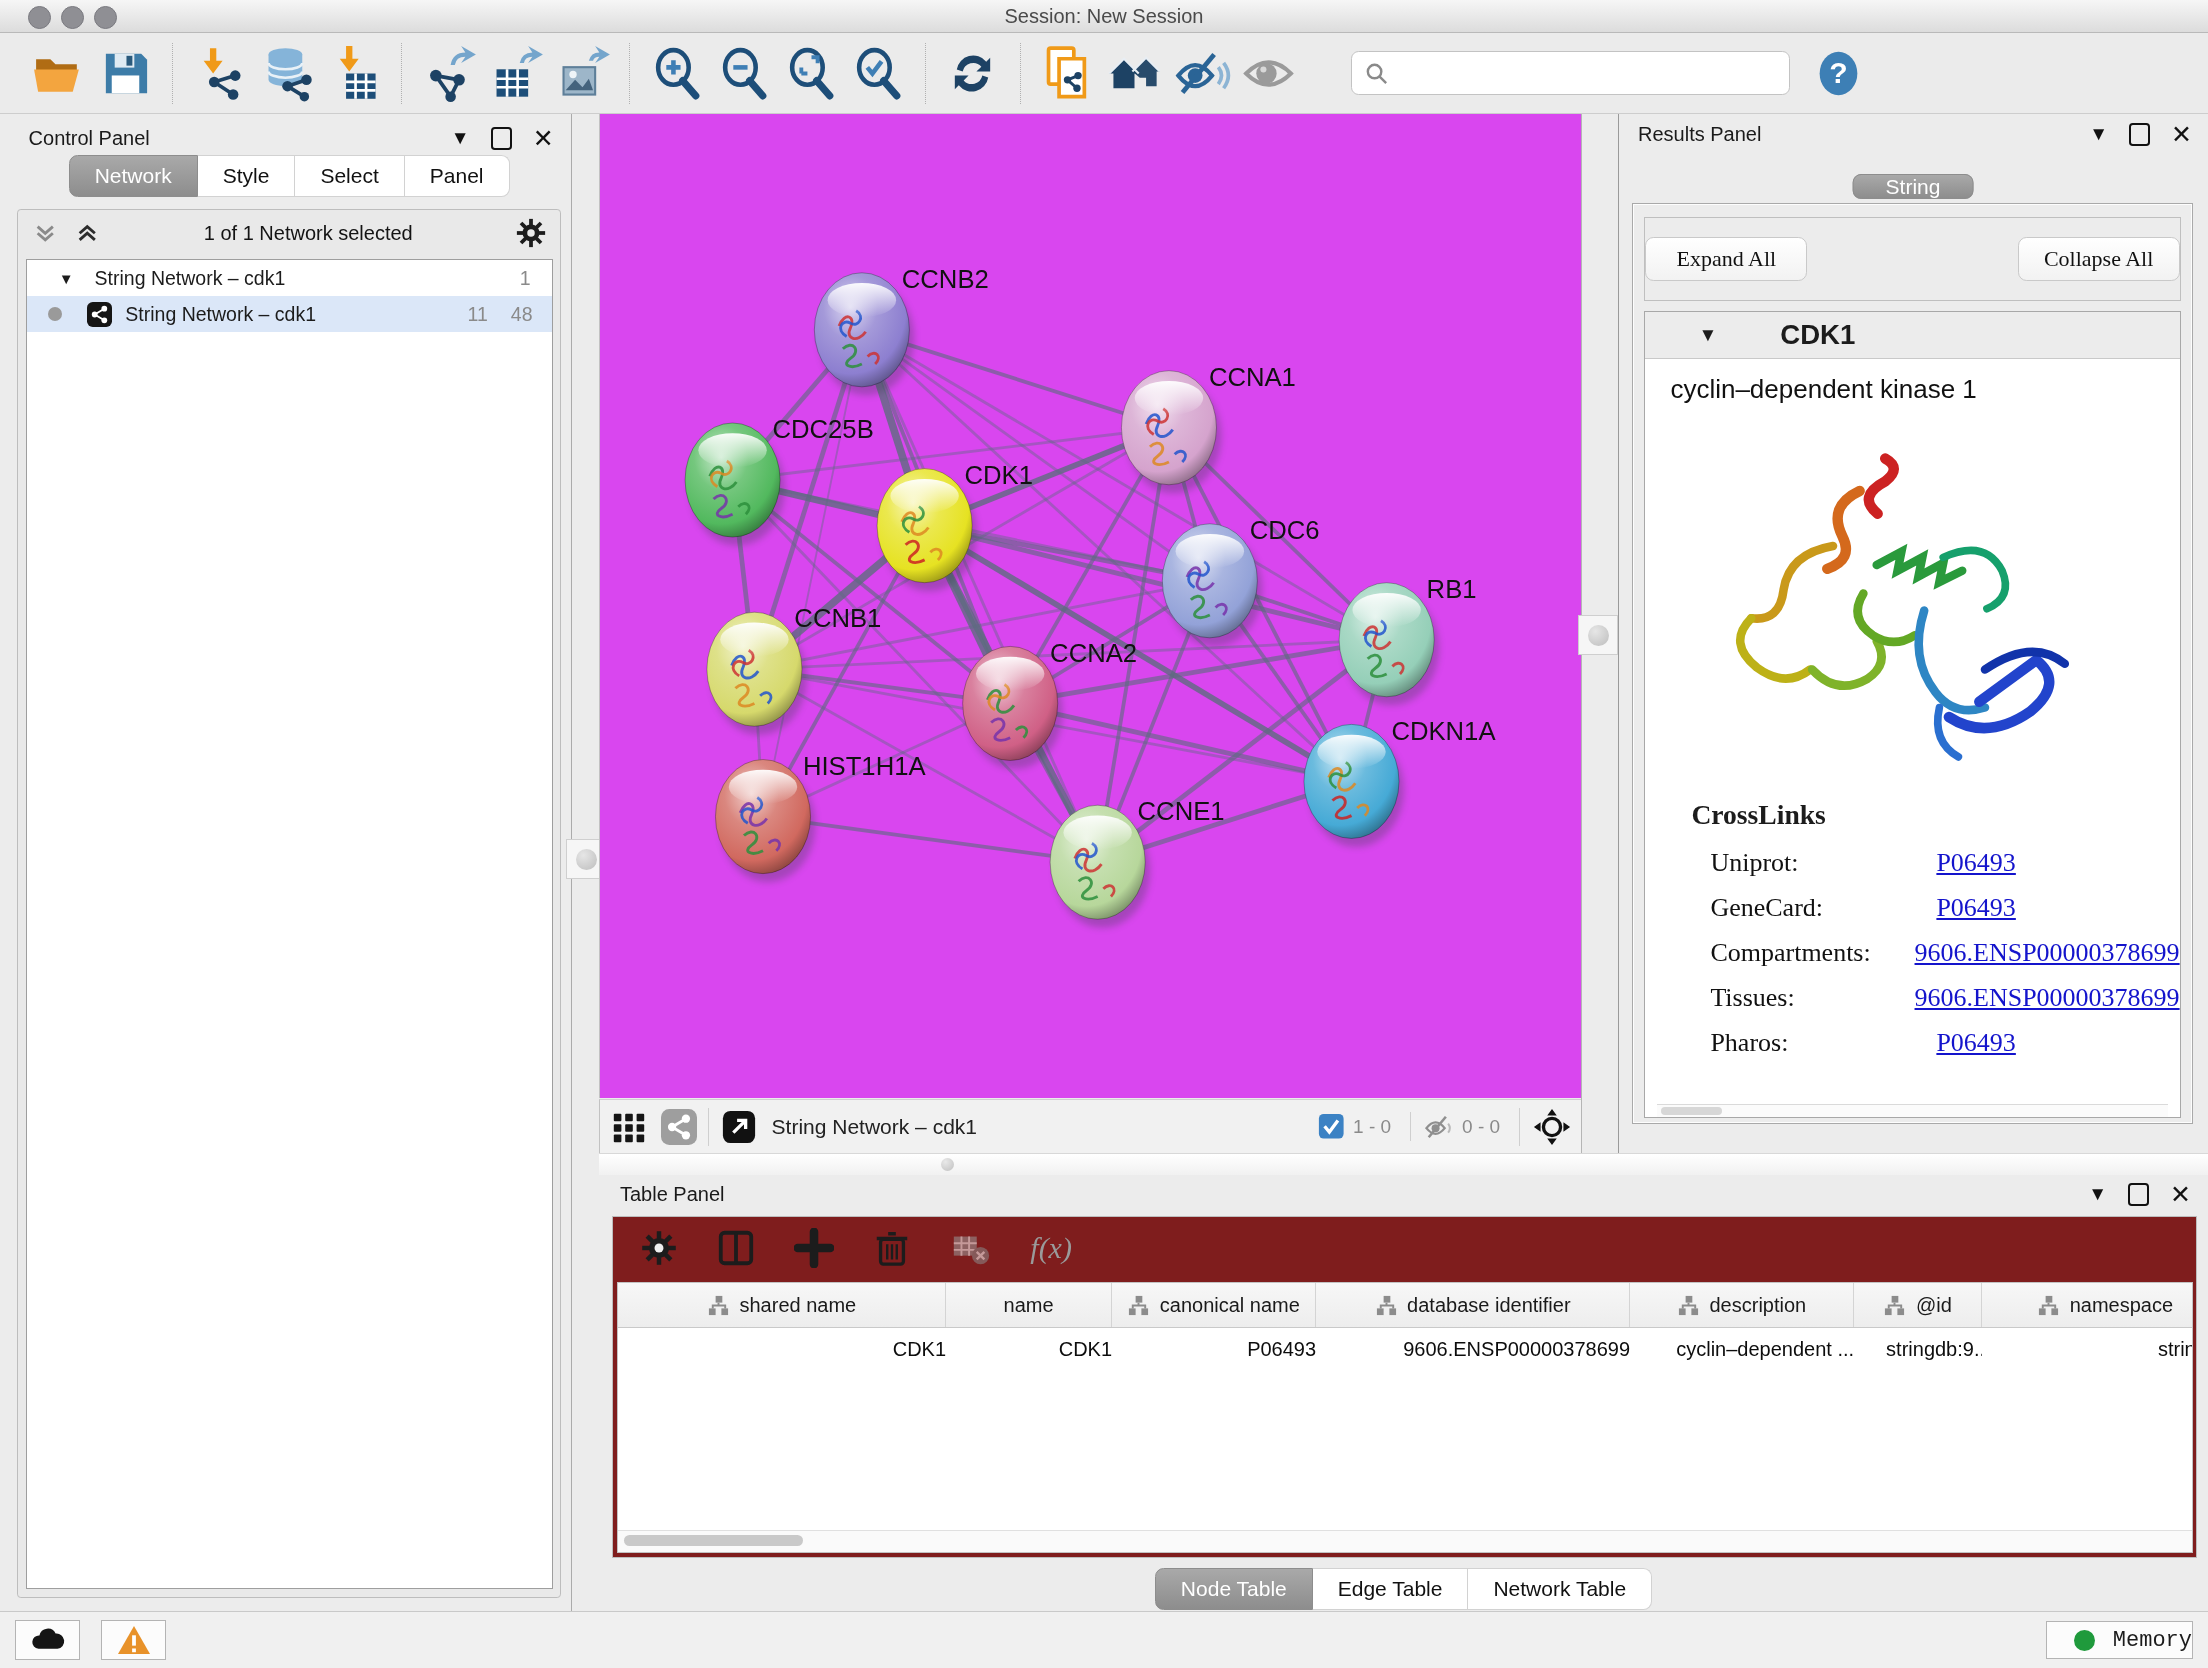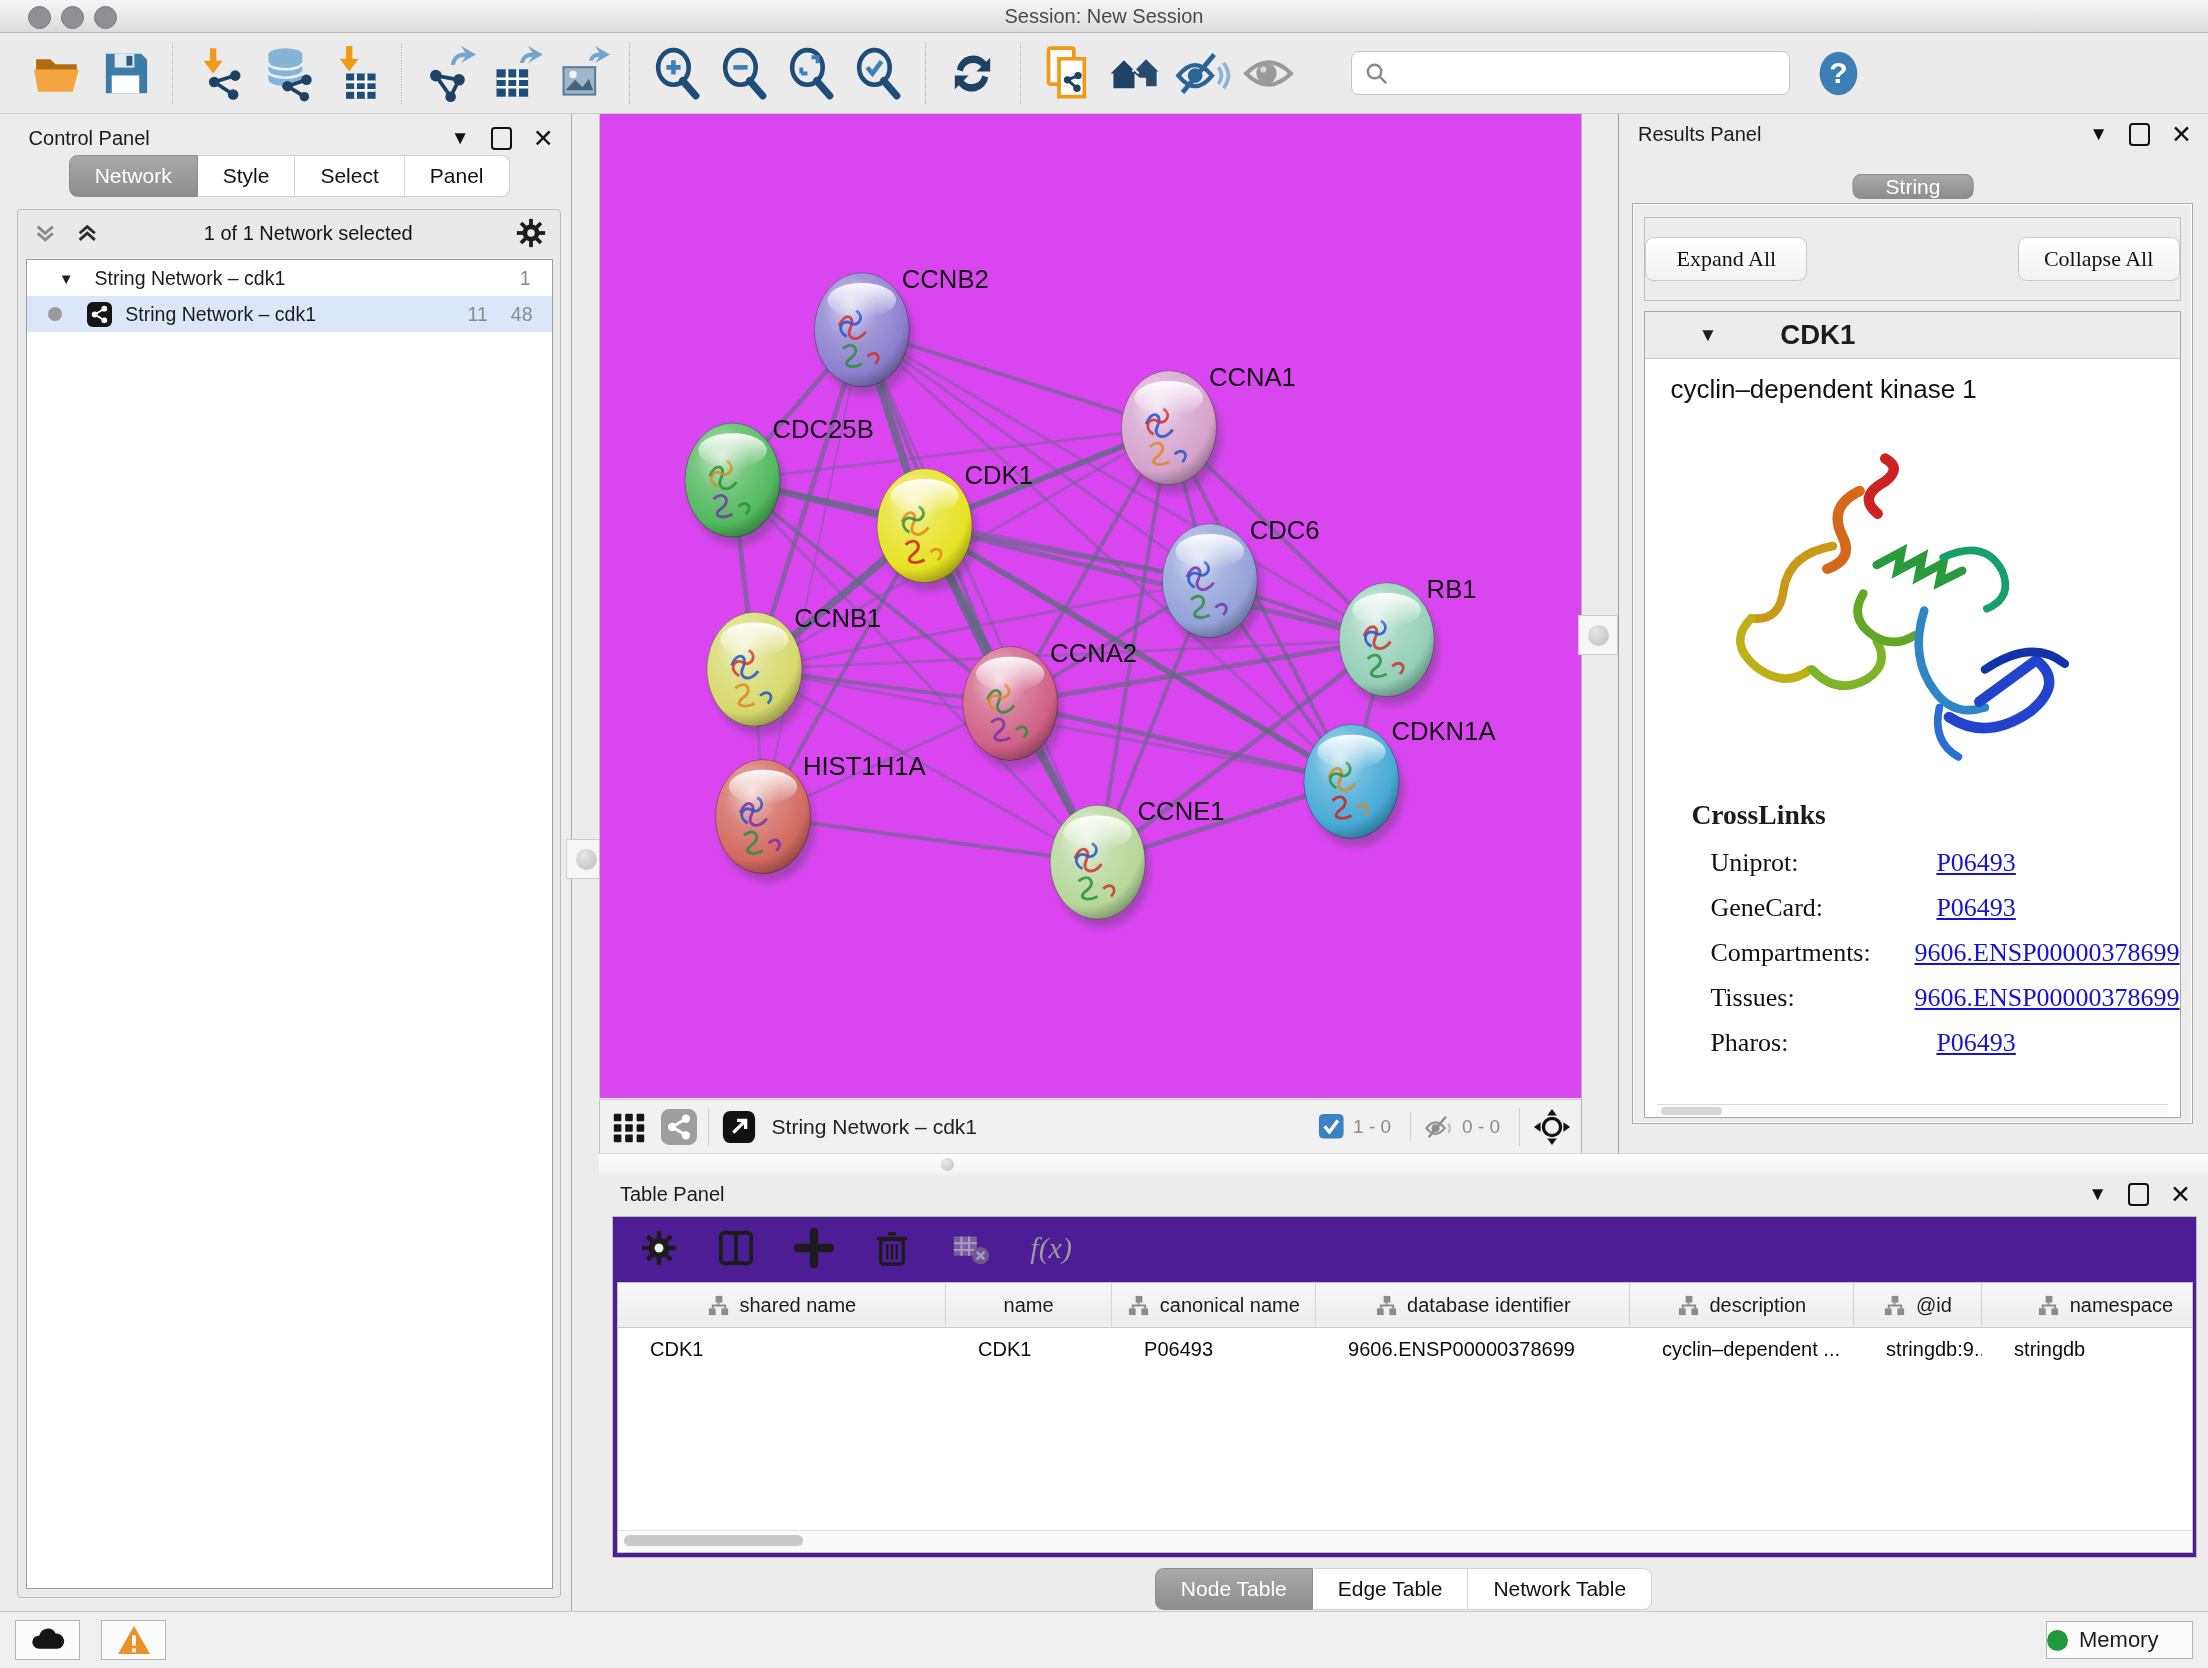--- a/index.html
+++ b/index.html
@@ -63,34 +63,34 @@
   .xl-row{display:flex;height:45px;align-items:center;font-size:26px;}
   .xl-row .lb{width:226px;padding-left:19px;color:#111;}
   .xl-row a{color:#1414cc;text-decoration:underline;}
   #rp-miniscroll{position:absolute;left:11.4px;right:11.4px;bottom:0;height:12.4px;background:#fbfbfb;border-top:1px solid #dadada;}
   #rp-miniscroll i{display:block;width:61px;height:8.6px;margin:1.9px 0 0 3.8px;background:#d7d7d7;border-radius:4.8px;}
   
   #h-split{left:599px;top:1153px;width:1609px;height:21px;background:linear-gradient(#ffffff,#f1f1f1);border-top:1px solid #d8d8d8;}
   #h-split i{position:absolute;left:342px;top:3.8px;width:13.3px;height:13.3px;border-radius:50%;background:radial-gradient(circle at 35% 30%,#e9e9e9,#bfbfbf);}
   
   #table-panel{left:599px;top:1174px;width:1609px;height:438px;}
-  #tp-box{position:absolute;left:13.3px;top:42px;width:1583px;height:340px;background:#4c1d95;border:1px solid #bdbdbd;}
+  #tp-box{position:absolute;left:13.3px;top:42px;width:1583px;height:340px;background:#7f1d1d;border:1px solid #bdbdbd;text-align:right;}
   #tp-toolbar{height:61px;display:flex;align-items:center;gap:38px;padding-left:27px;}
   #tp-table{position:absolute;left:3.8px;right:3.8px;top:65px;bottom:3.8px;background:#fff;border:1px solid #c2c2c2;overflow:hidden;}
   #tp-head{display:flex;height:44px;background:linear-gradient(#f7f7f7,#ededed);border-bottom:1px solid #c9c9c9;}
   .th{display:flex;align-items:center;justify-content:center;gap:9.5px;font-size:20px;color:#1a1a1a;border-right:1px solid #d4d4d4;box-sizing:border-box;flex:0 0 auto;}
   #tp-row{display:flex;height:42px;align-items:center;font-size:20px;color:#0d0d0d;}
   .td{padding-left:32px;box-sizing:border-box;flex:0 0 auto;white-space:nowrap;overflow:hidden;}
   #tp-hscroll{position:absolute;left:0;right:0;bottom:0;height:21px;background:#fafafa;border-top:1px solid #e0e0e0;}
   #tp-hscroll i{display:block;width:179px;height:11.4px;margin:3.8px 0 0 5.7px;background:#c9c9c9;border-radius:6.7px;}
   #tp-tabs{position:absolute;left:0;right:0;bottom:1.9px;display:flex;justify-content:center;}
   
   #statusbar{left:0;top:1611px;width:2208px;height:57px;background:#f0f0f0;border-top:1px solid #c9c9c9;display:flex;align-items:center;padding:0 15px;box-sizing:border-box;gap:21px;}
   .sb-btn{width:63px;height:38px;background:#fcfcfc;border:1px solid #b4b4b4;display:flex;align-items:center;justify-content:center;}
-  #memory-btn{margin-left:auto;width:145px;height:36px;background:#fcfcfc;border:1px solid #b4b4b4;display:flex;align-items:center;justify-content:flex-start;gap:11px;font-size:22px;}
+  #memory-btn{margin-left:auto;width:145px;height:36px;background:#fcfcfc;border:1px solid #b4b4b4;display:flex;align-items:center;justify-content:flex-end;gap:18px;font-size:22px;font-family:Liberation Mono, monospace;}
   #memory-btn .dot{width:21px;height:21px;border-radius:50%;background:#1f9a3c;}
   svg{display:block;}
   .icon{flex:0 0 auto;}
 </style>
 </head>
 <body>
 
 <div id="titlebar" class="abs">
   <span class="tl-circle" style="left:27.6px"></span>
   <span class="tl-circle" style="left:61px"></span>

